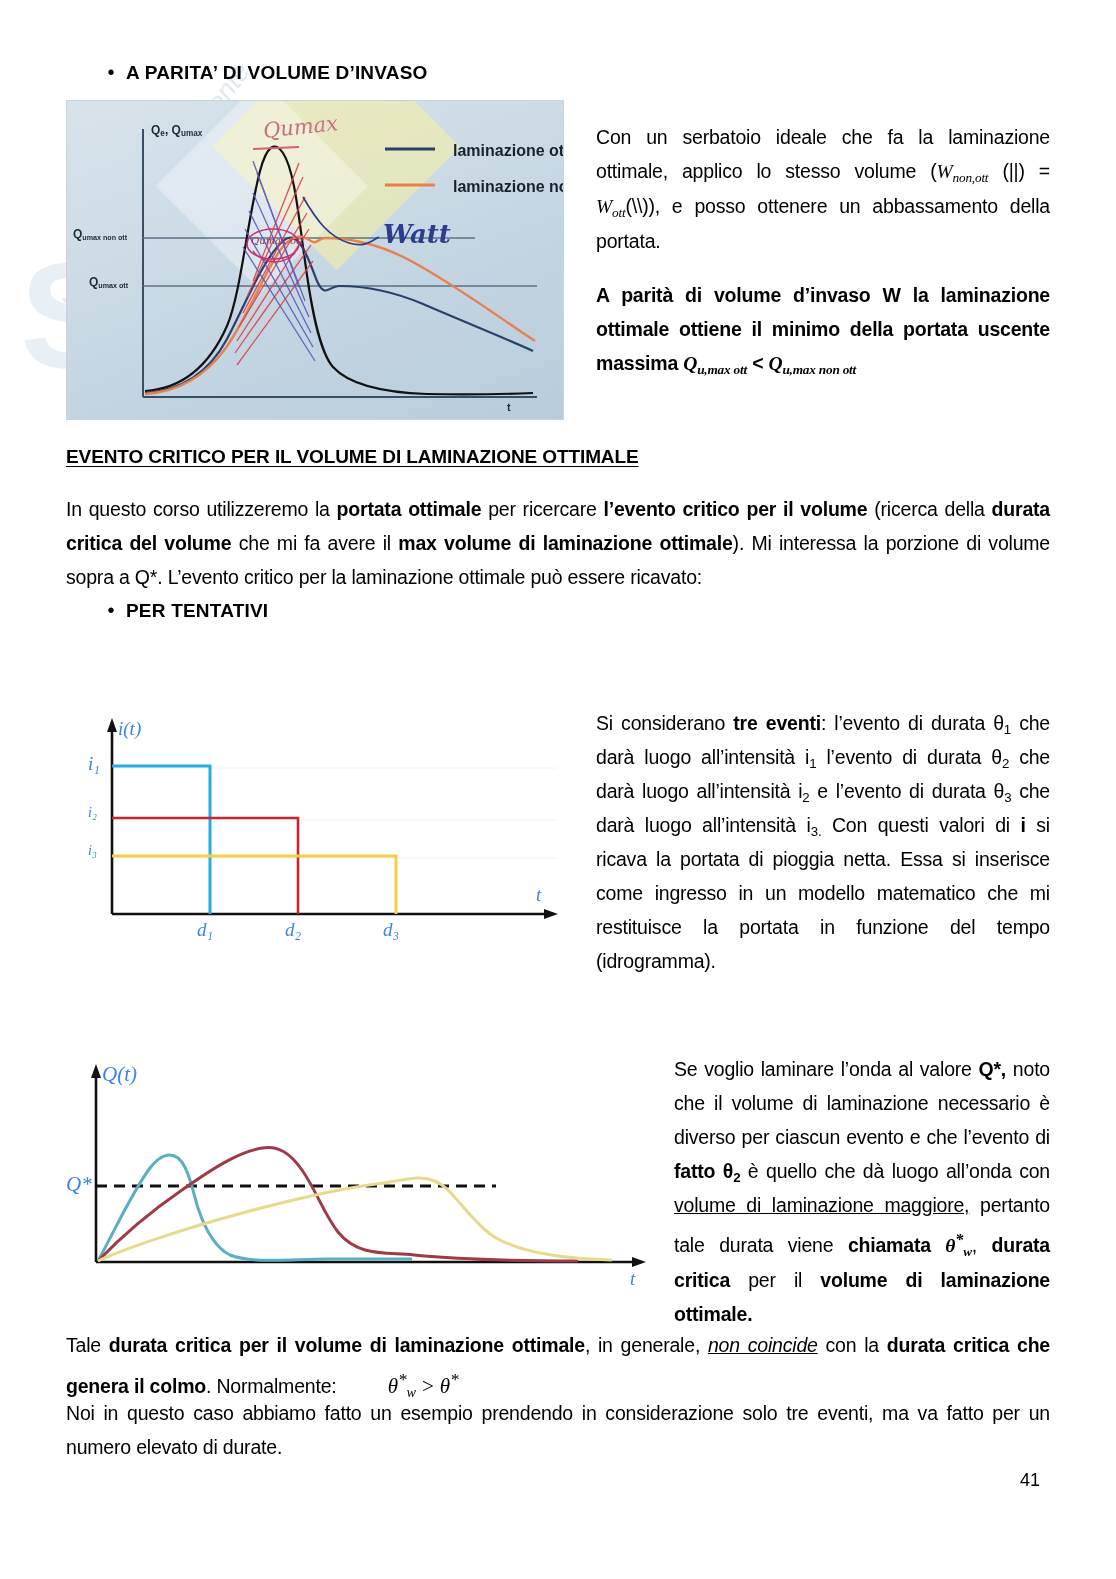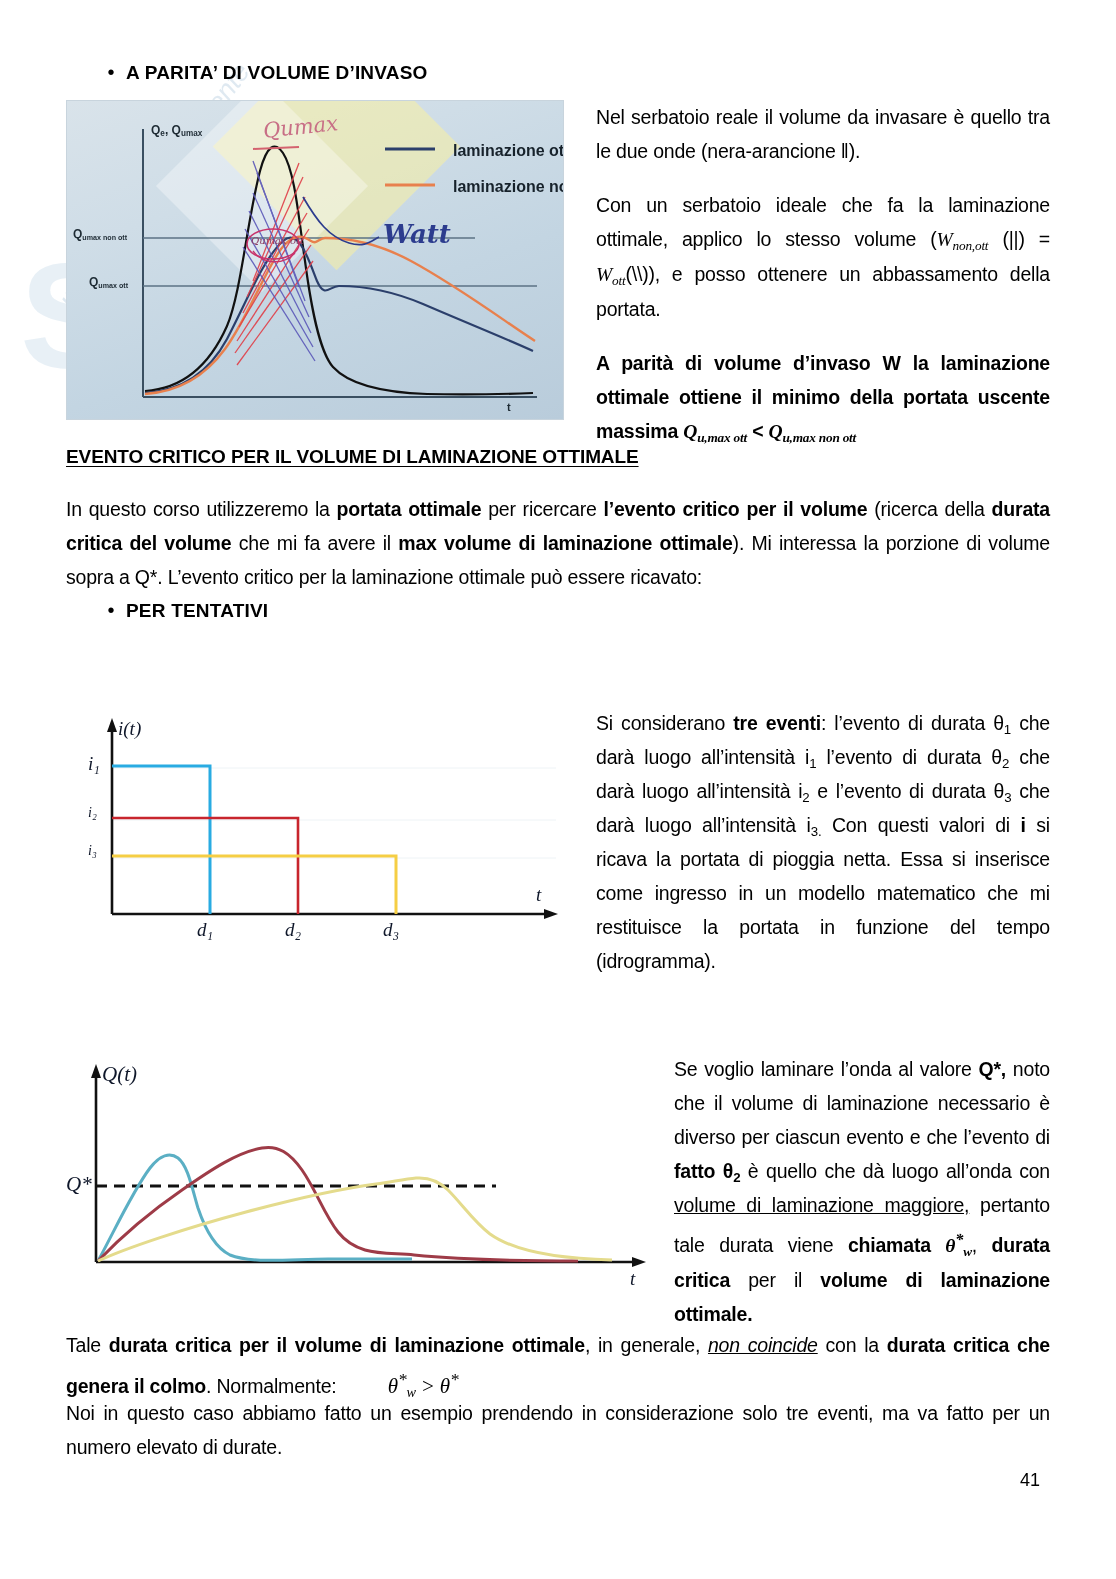--- a/index.html
+++ b/index.html
@@ -158,21 +158,21 @@
     transform-origin: left top;
     color: rgba(140,175,205,0.28);
   }
 
   
   .fig-plain { position: relative; }
   .fig-lbl {
     position: absolute;
     font-family: "Liberation Serif", serif;
     font-style: italic;
-    color: #0f172a;
+    color: #3b82f6;
     white-space: nowrap;
   }
 
   .pagenum {
     position: absolute;
     right: 10px;
     font-size: 18px;
   }
 </style>
 </head>
@@ -259,23 +259,20 @@
 
           <div class="legend-txt" style="left:378px; top:41px;">laminazione ottimale</div>
           <div class="legend-txt" style="left:378px; top:77px;">laminazione non ottimale</div>
 
           <div class="hand hand-q" style="left:196px; top:14px; transform:rotate(-6deg);">Qumax</div>
           <div class="hand hand-w" style="left:316px; top:118px;">Watt</div>
           <div class="hand" style="left:184px; top:134px; font-size:10px; color:#8a3a62;">Qumax ott</div>
         </div>
 
         <div class="col-text" style="margin-left:32px; width:454px;">
-          <div class="para">
-            <span>Nel serbatoio reale il volume da invasare è quello tra le due onde (nera-arancione ‖).</span>
-          </div>
           <div class="para" style="margin-top:20px;">
             <span>Con un serbatoio ideale che fa la laminazione ottimale, applico lo stesso volume (</span><span class="mathit"><span>W</span><sub>non,ott</sub></span><span> (||) = </span><span class="mathit"><span>W</span><sub>ott</sub></span><span>(\\)), e posso ottenere un abbassamento della portata.</span>
           </div>
           <div class="para" style="margin-top:20px; font-weight:bold;">
             <span>A parità di volume d’invaso W la laminazione ottimale ottiene il minimo della portata uscente massima </span><span class="mathit bold"><span>Q</span><sub>u,max ott</sub></span><span> &lt; </span><span class="mathit bold"><span>Q</span><sub>u,max non ott</sub></span>
           </div>
         </div>
       </div>
     </div>
 

